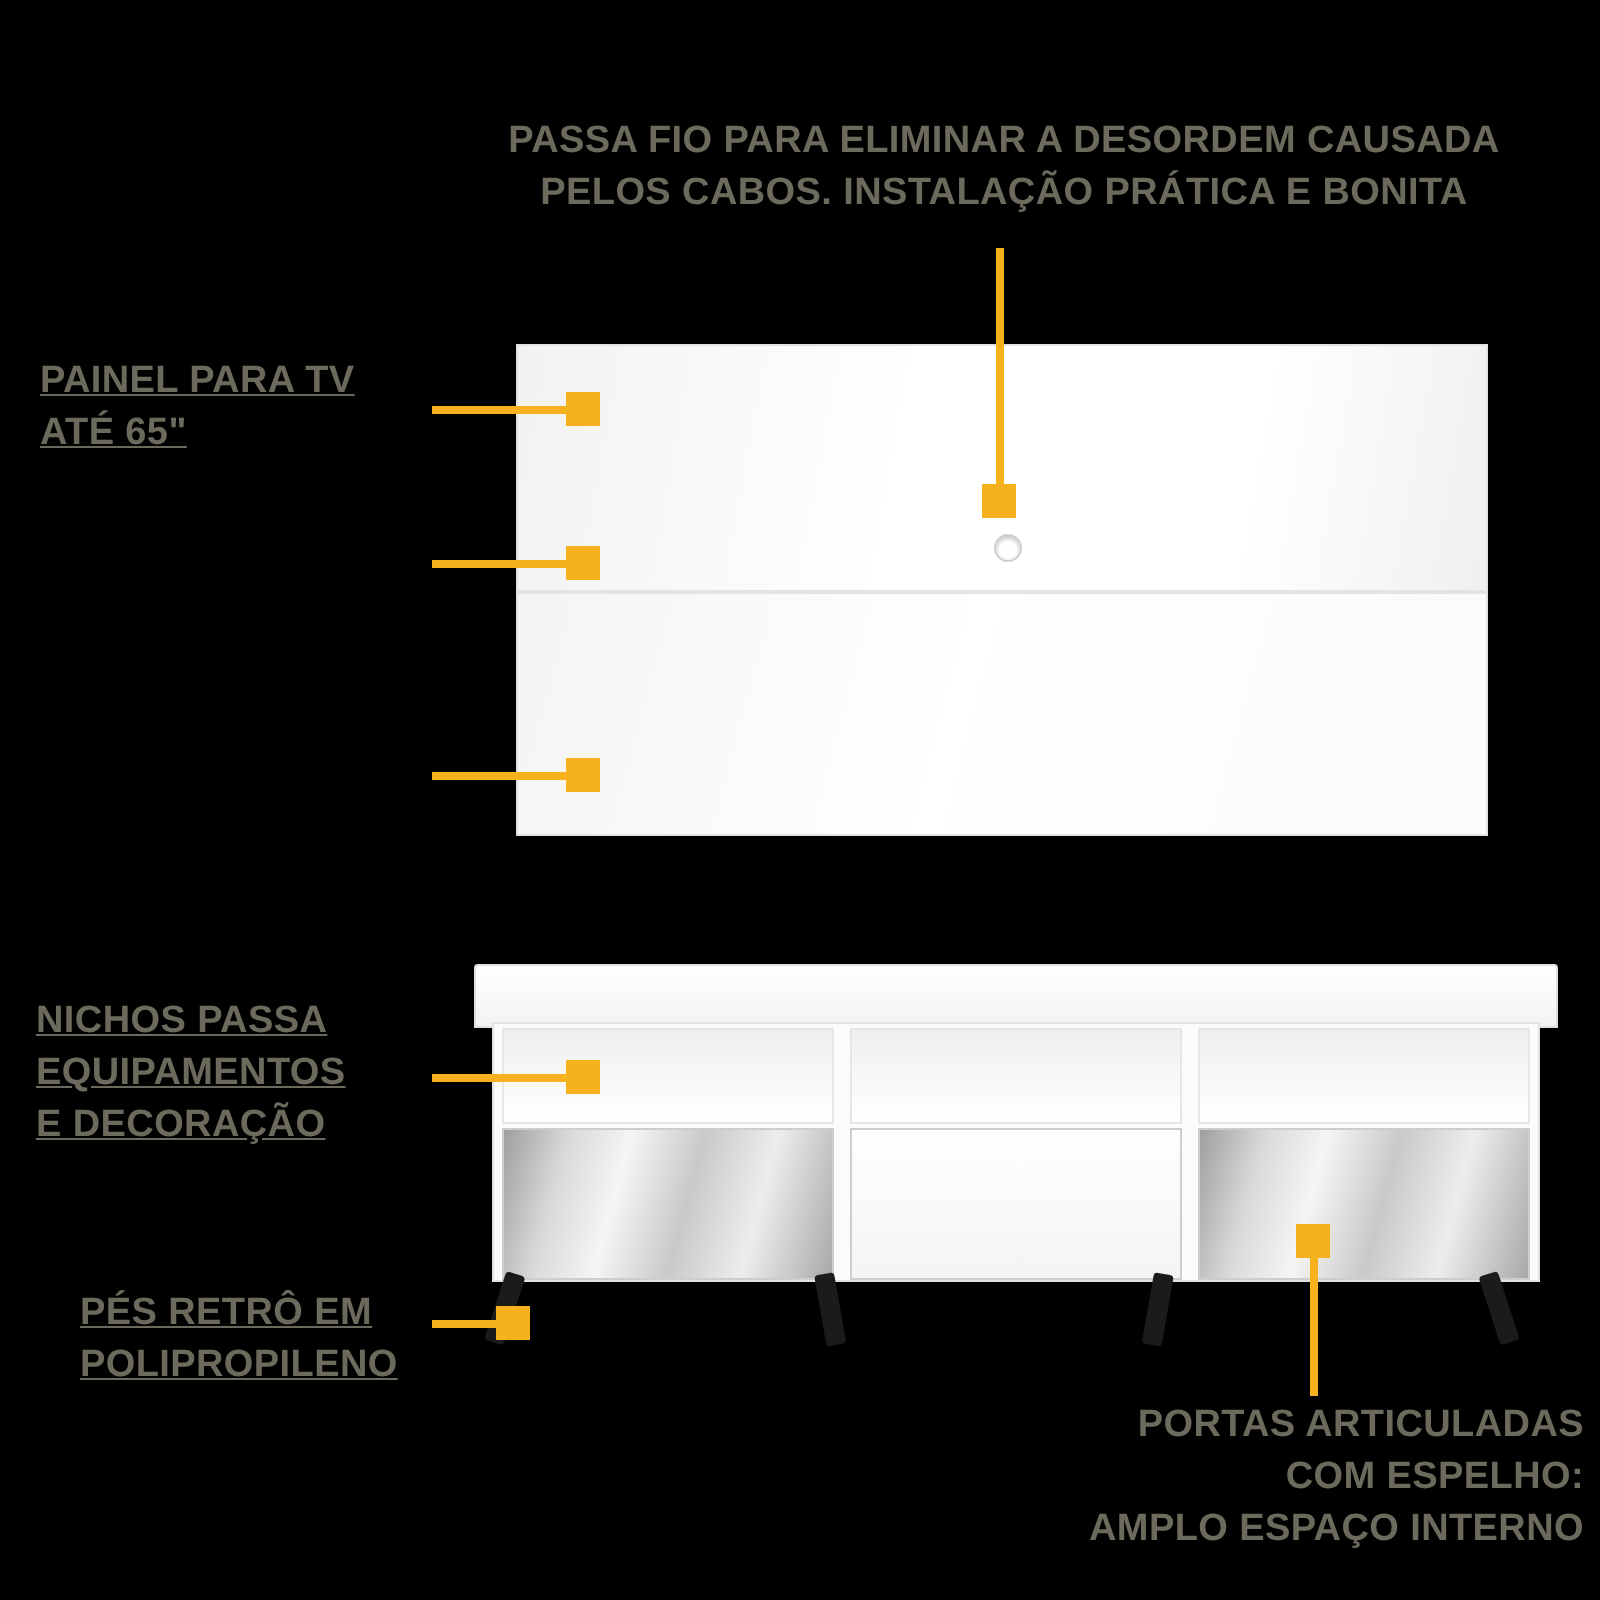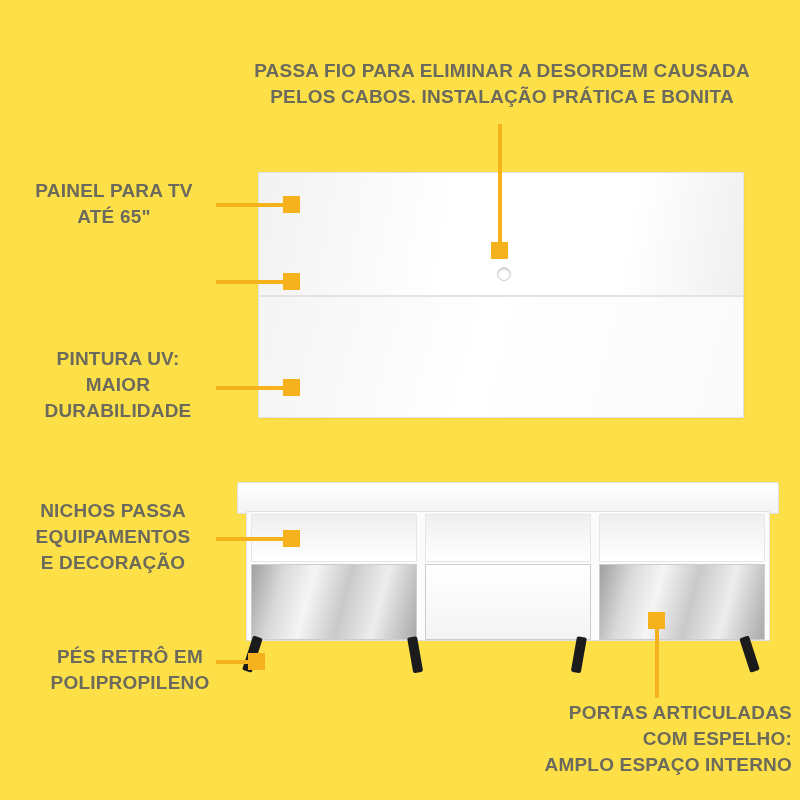--- a/index.html
+++ b/index.html
@@ -10,34 +10,34 @@
   body {
     width: 800px;
     height: 800px;
     font-family: "Liberation Sans", sans-serif;
     overflow: hidden;
   }
   #stage {
     position: relative;
     width: 800px;
     height: 800px;
-    background: #fde047;
+    background: #000000;
   }
 
   
   .callout {
     position: absolute;
     color: #6b6a5c;
     font-weight: 700;
     font-size: 19px;
     line-height: 1.38;
     letter-spacing: 0.2px;
     white-space: pre-line;
   }
-  .callout.right { text-align: center; }
+  .callout.right { text-align: left; text-decoration: underline; }
   .callout.center { text-align: center; }
 
   
   .hline {
     position: absolute;
     height: 4px;
     background: #f5b21d;
   }
   .vline {
     position: absolute;
@@ -190,23 +190,20 @@
   <div class="marker" style="left:491px; top:242px;"></div>
 
   <div class="callout right" style="left:20px; top:178px; width:188px;">PAINEL PARA TV
 ATÉ 65"</div>
   <div class="hline" style="left:216px; top:203px; width:78px;"></div>
   <div class="marker" style="left:283px; top:196px;"></div>
 
   <div class="hline" style="left:216px; top:280px; width:78px;"></div>
   <div class="marker" style="left:283px; top:273px;"></div>
 
-  <div class="callout right" style="left:28px; top:346px; width:180px;">PINTURA UV:
-MAIOR
-DURABILIDADE</div>
   <div class="hline" style="left:216px; top:386px; width:78px;"></div>
   <div class="marker" style="left:283px; top:379px;"></div>
 
   <div class="callout right" style="left:18px; top:498px; width:190px;">NICHOS PASSA
 EQUIPAMENTOS
 E DECORAÇÃO</div>
   <div class="hline" style="left:216px; top:537px; width:78px;"></div>
   <div class="marker" style="left:283px; top:530px;"></div>
 
   <div class="callout right" style="left:40px; top:644px; width:180px;">PÉS RETRÔ EM

